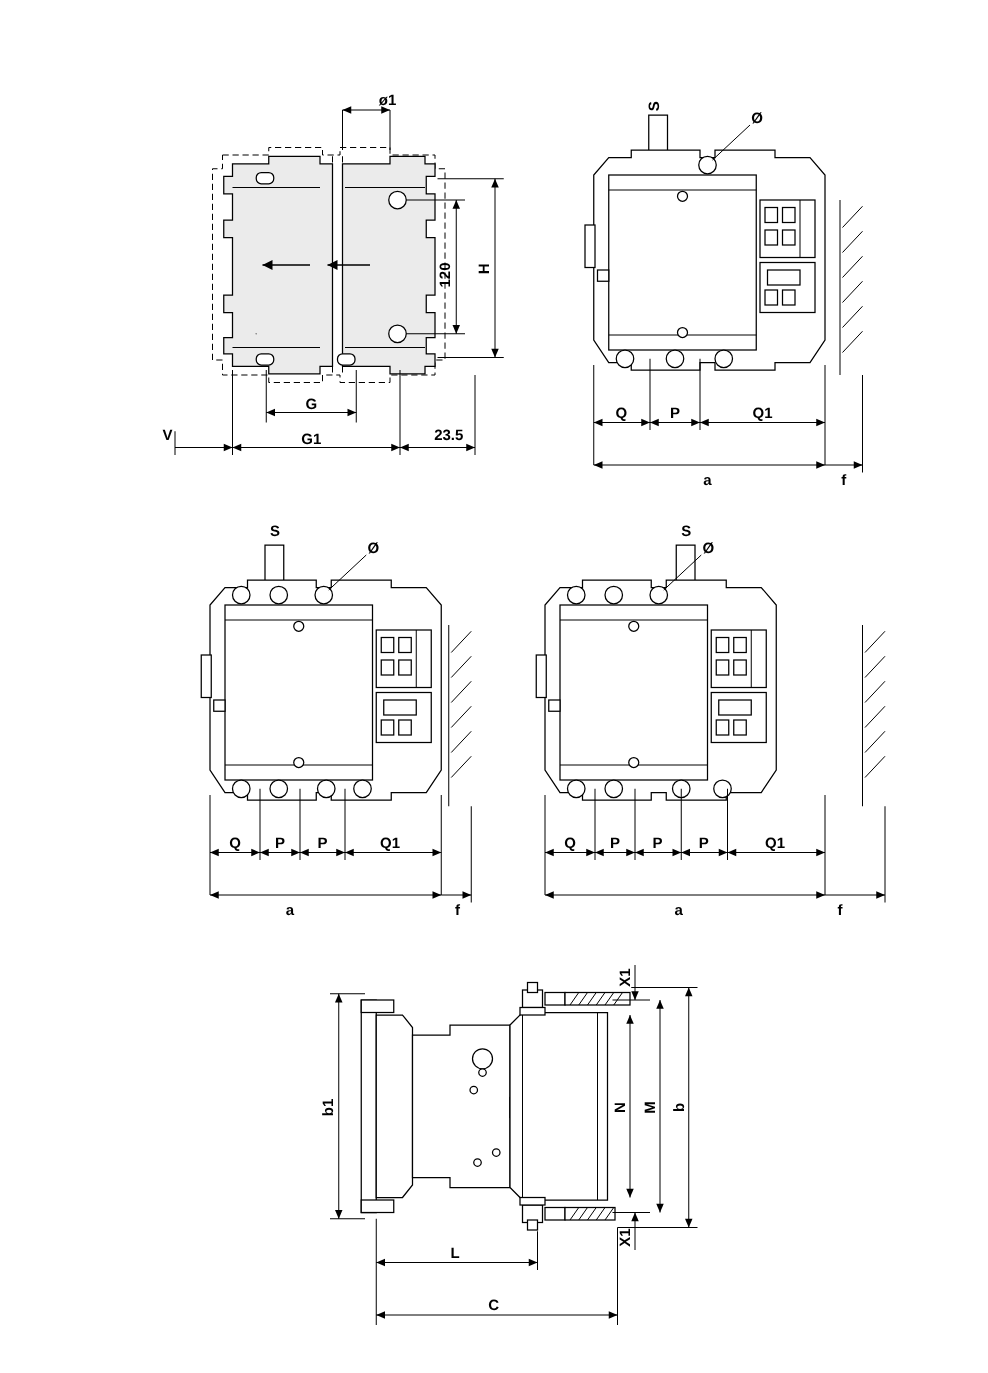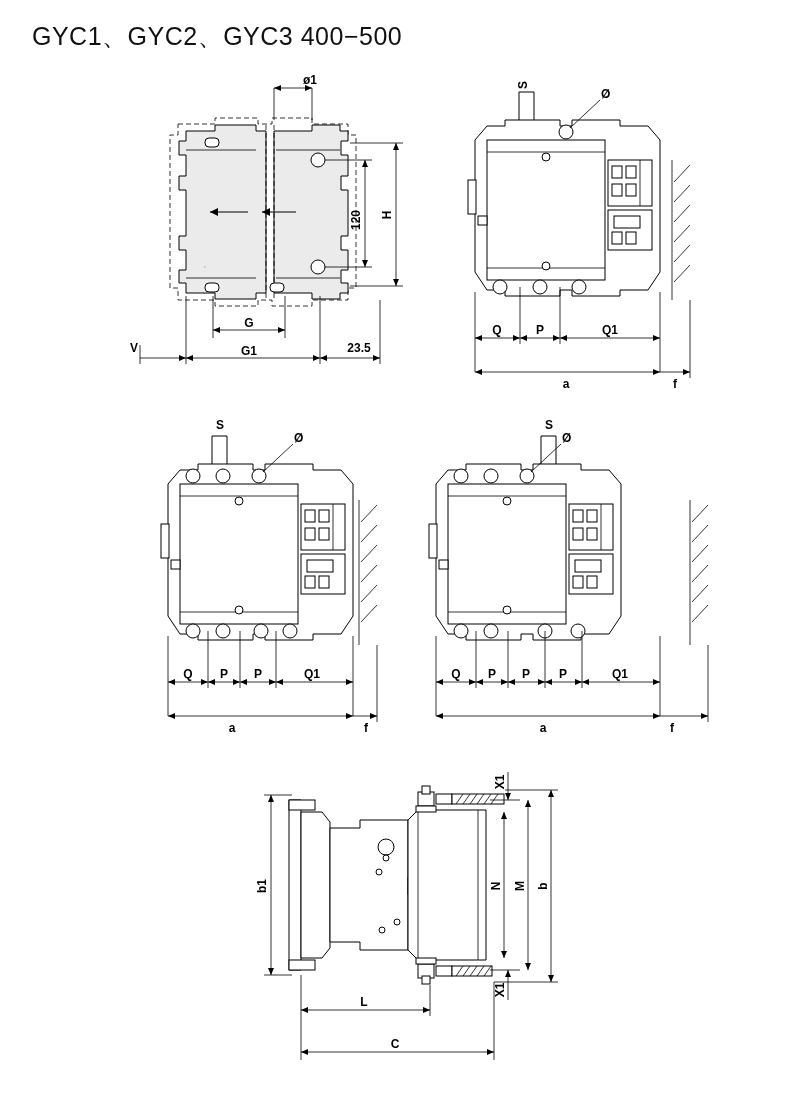--- a/index.html
+++ b/index.html
@@ -69,21 +69,20 @@
   .hatch {
     stroke: #000;
     stroke-width: 0.8;
   }
 </style>
 </head>
 <body>
 
 <div id="page">
 
-  <div class="title">GYC1、GYC2、GYC3 400−500</div>
 
   <svg class="diagram" width="790" height="1098" viewBox="0 0 790 1098">
 
     <g>
 
       <path class="ln dash" d="M178 124 L215 124 L215 118 L258 118 L258 124 L272 124 L272 118 L312 118 L312 124 L348 124
         L348 135 L356 135 L356 288 L348 288 L348 300 L312 300 L312 306 L272 306 L272 300 L258 300 L258 306 L215 306 L215 300 L178 300
         L178 288 L170 288 L170 135 L178 135 Z"></path>
 
       <path class="fillgray" d="M186 131 L215 131 L215 125 L256 125 L256 131 L266 131 L266 293 L256 293 L256 299 L215 299 L215 293 L186 293

